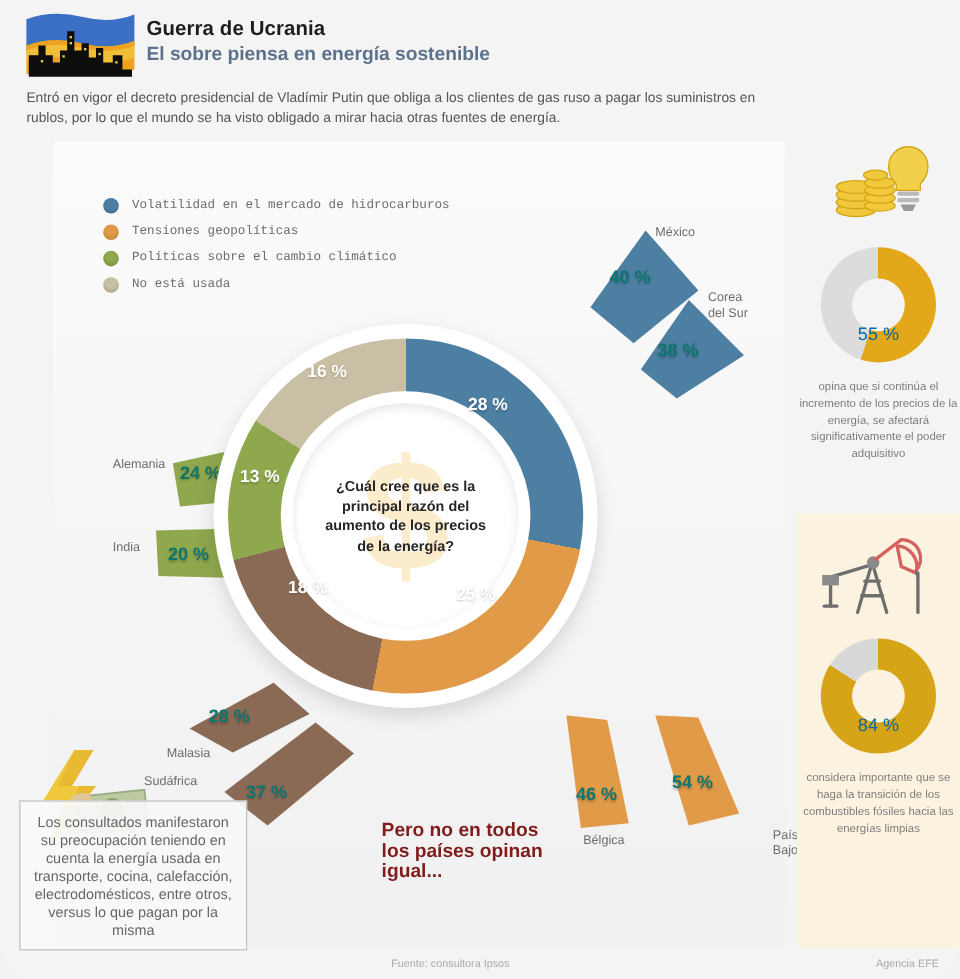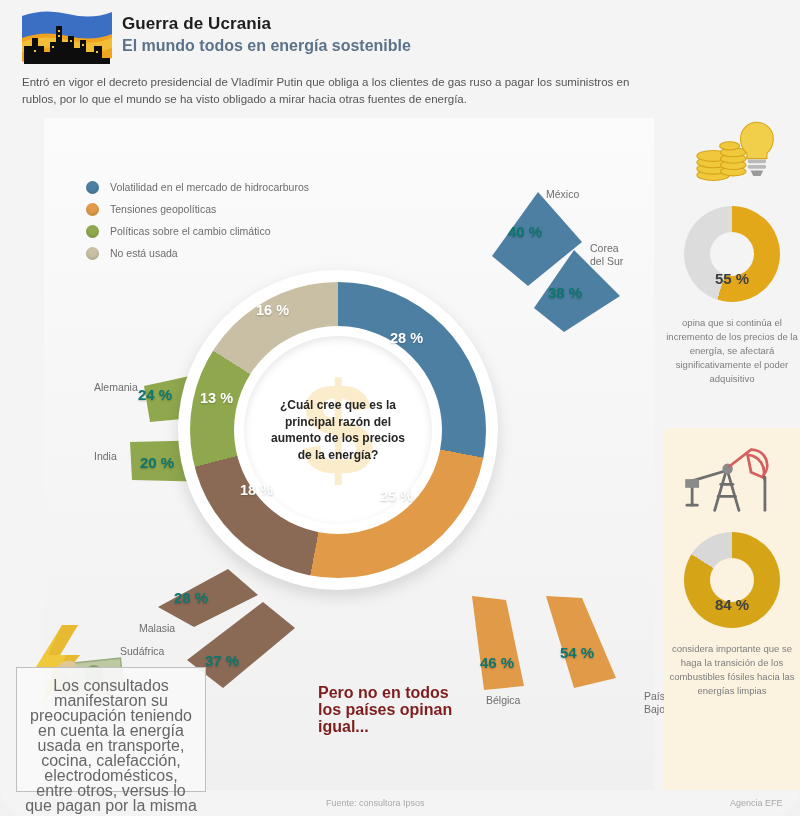--- a/index.html
+++ b/index.html
@@ -26,21 +26,21 @@
     position:absolute;left:-126px;top:300px;width:350px;
     transform:rotate(-90deg);
     font-size:9.5px;color:#8d8d8d;text-align:center;white-space:nowrap;
   }
 
   
   .main{position:absolute;left:44px;top:118px;width:610px;height:672px;
         background:linear-gradient(180deg,#fbfbfb 0%,#f0f0f0 100%);border-radius:2px;}
 
   
-  .legend{position:absolute;left:86px;top:176px;}
+  .legend{position:absolute;left:86px;top:160px;font-family:Liberation Mono, monospace;}
   .leg-row{display:flex;align-items:center;height:22px;}
   .leg-dot{width:13px;height:13px;border-radius:50%;margin-right:11px;flex:none;
            box-shadow:inset 0 -2px 3px rgba(0,0,0,.12);}
   .leg-label{font-size:10.5px;color:#6d6d6d;}
 
   
   .donut-area{position:absolute;left:178px;top:270px;width:320px;height:320px;}
   .donut-shadow{position:absolute;left:0;top:0;width:320px;height:320px;border-radius:50%;
      background:#fff;box-shadow:0 6px 16px rgba(0,0,0,.13);}
   .donut{position:absolute;left:12px;top:12px;width:296px;height:296px;border-radius:50%;}
@@ -60,31 +60,31 @@
   .wedge .val{position:absolute;color:#0f766e;font-size:15px;font-weight:bold;
      text-shadow:0 1px 2px rgba(0,0,0,.25);white-space:nowrap;}
   .wedge .cty{position:absolute;color:#6d6d6d;font-size:10.5px;line-height:13px;white-space:nowrap;}
 
   .caption-mid{position:absolute;left:318px;top:684px;width:150px;text-align:left;
      font-size:16px;font-weight:bold;color:#7f1d1d;line-height:17px;}
 
   
   .blbox{position:absolute;left:16px;top:667px;width:188px;height:123px;
      background:rgba(248,248,248,.92);border:1px solid #bfbfbf;}
-  .blbox p{margin:0;padding:10px 8px 0;font-size:16px;line-height:15px;color:#666;text-align:center;}
+  .blbox p{margin:0;padding:10px 8px 0;font-size:12px;line-height:15px;color:#666;text-align:center;}
   .bolt-icon{position:absolute;left:22px;top:625px;width:120px;height:80px;}
 
   
   .side-card{position:absolute;left:664px;top:118px;width:136px;height:296px;background:#f4f4f4;}
   .side-card2{position:absolute;left:664px;top:428px;width:136px;height:362px;background:#fbf3e0;}
   .gauge{position:absolute;width:96px;height:96px;}
   .gauge-hole{position:absolute;left:26px;top:26px;width:44px;height:44px;border-radius:50%;background:#f4f4f4;
      display:flex;align-items:center;justify-content:center;}
   .gauge-hole.cream{background:#fbf3e0;}
-  .gauge-val{font-size:15px;font-weight:bold;color:#404040;margin-top:48px;}
+  .gauge-val{font-size:15px;font-weight:normal;color:#0369a1;margin-top:48px;}
   .side-text{position:absolute;width:132px;text-align:center;font-size:9.5px;line-height:14px;color:#7d7d7d;}
 
   
   .footer-src{position:absolute;left:326px;top:798px;font-size:9px;color:#a9a9a9;}
   .footer-efe{position:absolute;left:730px;top:798px;font-size:9px;color:#a9a9a9;}
 </style>
 </head>
 <body>
 
 <div class="page">
@@ -102,21 +102,21 @@
           <rect x="40" y="27" width="2" height="2"></rect>
         <rect x="34" y="38" width="2" height="2"></rect>
           <rect x="52" y="32" width="2" height="2"></rect>
         <rect x="64" y="36" width="2" height="2"></rect>
           <rect x="78" y="43" width="2" height="2"></rect>
         <rect x="16" y="42" width="2" height="2"></rect>
       </g>
     </svg>
     <div class="title-wrap">
       <div class="title">Guerra de Ucrania</div>
-      <div class="subtitle">El mundo todos en energía sostenible</div>
+      <div class="subtitle">El sobre piensa en energía sostenible</div>
     </div>
   </div>
   <div class="intro">Entró en vigor el decreto presidencial de Vladímir Putin que obliga a los clientes de gas ruso a pagar los suministros en rublos, por lo que el mundo se ha visto obligado a mirar hacia otras fuentes de energía.</div>
 
   <div class="vnote">Encuesta realizada entre 22.534 adultos en 30 países (Feb. 18 – Mar. 4 de 2022)</div>
 
   <div class="main"></div>
 
   <div class="legend">
     <div class="leg-row">
@@ -182,21 +182,21 @@
       <polygon points="88,4 118,30 54,62 18,42" fill="#8a6a55"></polygon>
     </svg>
     <span class="val" style="left:34px;top:24px;">28 %</span>
     <span class="cty" style="left:-20px;top:80px;">Sudáfrica</span>
   </div>
 
   <div class="wedge" style="left:130px;top:372px;width:90px;height:60px;">
     <svg class="shape" viewBox="0 0 90 60">
       <polygon points="14,14 78,0 84,44 20,50" fill="#8fa84e"></polygon>
     </svg>
-    <span class="val" style="left:8px;top:14px;">24 %</span>
+    <span class="val" style="left:20px;top:14px;">24 %</span>
     <span class="cty" style="left:-36px;top:9px;">Alemania</span>
   </div>
 
   <div class="wedge" style="left:122px;top:434px;width:100px;height:56px;">
     <svg class="shape" viewBox="0 0 100 56">
       <polygon points="8,8 90,6 92,48 10,46" fill="#8fa84e"></polygon>
     </svg>
     <span class="val" style="left:18px;top:20px;">20 %</span>
     <span class="cty" style="left:-28px;top:16px;">India</span>
   </div>

